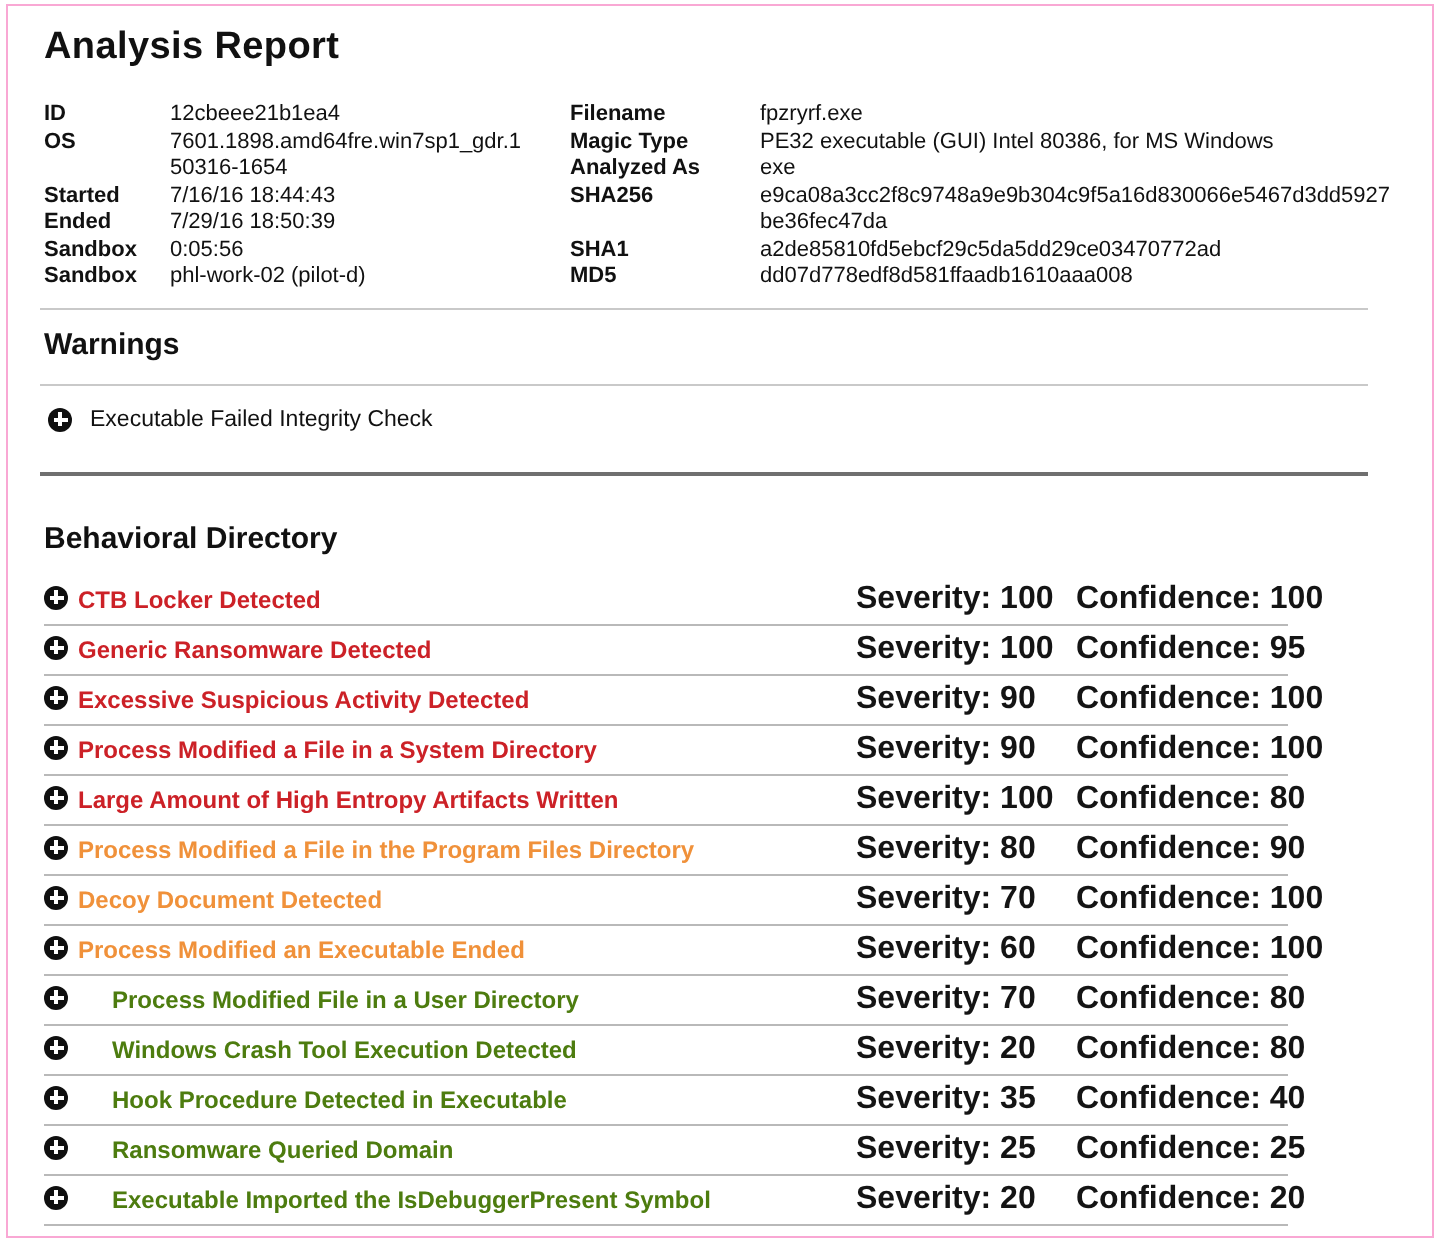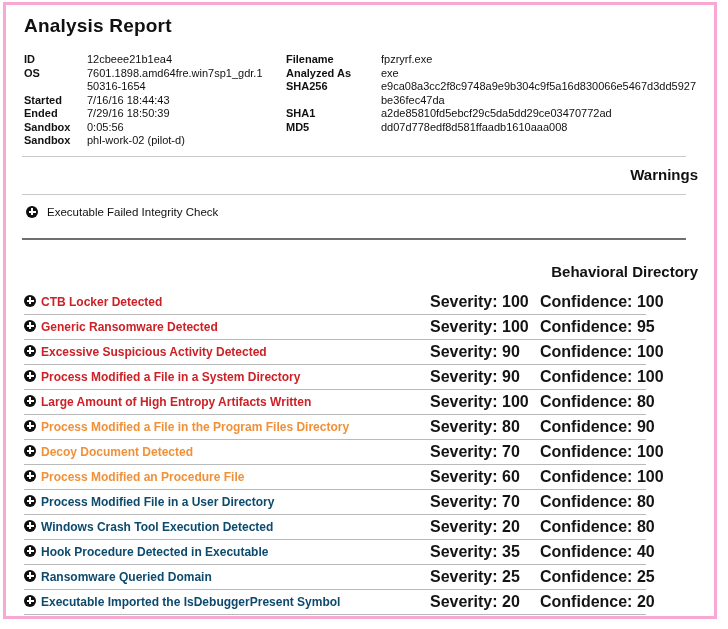--- a/index.html
+++ b/index.html
@@ -9,21 +9,21 @@
     height: 629px;
     background: #ffffff;
     font-family: "Liberation Sans", sans-serif;
     color: #111;
     overflow: hidden;
   }
   .page {
     position: absolute;
     left: 3px; top: 2px;
     width: 714px; height: 617px;
-    border: 3px solid #f9a8d4;
+    border: 1px solid #f9a8d4;
     background: #fff;
     box-sizing: border-box;
     padding: 8px 16px 0 16px;
   }
   
   .report-title {
     font-size: 19px;
     font-weight: bold;
     margin: 2px 0 0 2px;
     letter-spacing: 0.2px;
@@ -53,21 +53,20 @@
     border-top: 2px solid #6f6f6f;
   }
   .rule-meta { margin-top: 8px; }
   .rule-under-warnings { margin-top: 11px; }
   .rule-after-warning-item { margin-top: 9px; }
   
   .section-heading {
     font-size: 15px;
     font-weight: bold;
     margin: 9px 0 0 2px;
-    text-align: right;
   }
   .bi-heading { margin-top: 23px; }
   
   .plus-icon {
     position: relative;
     display: inline-block;
     width: 12px; height: 12px;
     border-radius: 50%;
     background: #0f0f0f;
     flex: 0 0 12px;
@@ -102,21 +101,21 @@
   .bi-left {
     display: flex;
     align-items: flex-start;
     gap: 5px;
     width: 406px;
     flex: 0 0 406px;
   }
   .bi-title { font-size: 12px; font-weight: bold; }
   .level-red    { color: var(--red, #cc2127); }
   .level-orange { color: var(--orange, #f0913a); }
-  .level-black  { color: #0c4a6e; }
+  .level-black  { color: #4d7c0f; margin-left: 17px; }
   .bi-sev, .bi-conf {
     font-size: 16px;
     font-weight: bold;
     color: #141414;
     white-space: nowrap;
   }
   .bi-sev  { width: 110px; flex: 0 0 110px; }
   .bi-conf { width: 106px; flex: 0 0 106px; }
 </style>
 </head>
@@ -157,20 +156,24 @@
     <div class="meta-label">Sandbox</div>
     <div class="meta-value">phl-work-02 (pilot-d)</div>
   </div>
 </div>
     <div class="meta-col right" id="meta-right">
   <div class="meta-row">
     <div class="meta-label">Filename</div>
     <div class="meta-value">fpzryrf.exe</div>
   </div>
 
+  <div class="meta-row">
+    <div class="meta-label">Magic Type</div>
+    <div class="meta-value">PE32 executable (GUI) Intel 80386, for MS Windows</div>
+  </div>
 
   <div class="meta-row">
     <div class="meta-label">Analyzed As</div>
     <div class="meta-value">exe</div>
   </div>
 
   <div class="meta-row">
     <div class="meta-label">SHA256</div>
     <div class="meta-value">e9ca08a3cc2f8c9748a9e9b304c9f5a16d830066e5467d3dd5927be36fec47da</div>
   </div>
@@ -264,21 +267,21 @@
       <span class="plus-icon"></span>
       <span class="bi-title level-orange">Decoy Document Detected</span>
     </span>
     <span class="bi-sev"><span>Severity:</span>&nbsp;<span>70</span></span>
     <span class="bi-conf"><span>Confidence:</span>&nbsp;<span>100</span></span>
   </div>
 
   <div class="bi-row">
     <span class="bi-left">
       <span class="plus-icon"></span>
-      <span class="bi-title level-orange">Process Modified an Procedure File</span>
+      <span class="bi-title level-orange">Process Modified an Executable Ended</span>
     </span>
     <span class="bi-sev"><span>Severity:</span>&nbsp;<span>60</span></span>
     <span class="bi-conf"><span>Confidence:</span>&nbsp;<span>100</span></span>
   </div>
 
   <div class="bi-row">
     <span class="bi-left">
       <span class="plus-icon"></span>
       <span class="bi-title level-black">Process Modified File in a User Directory</span>
     </span>

